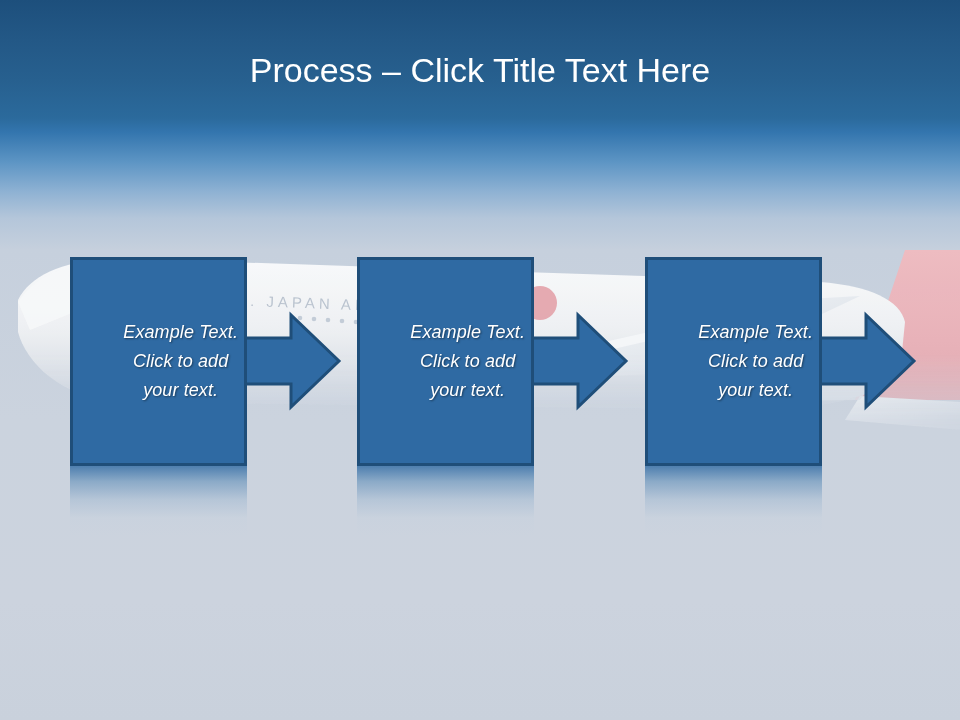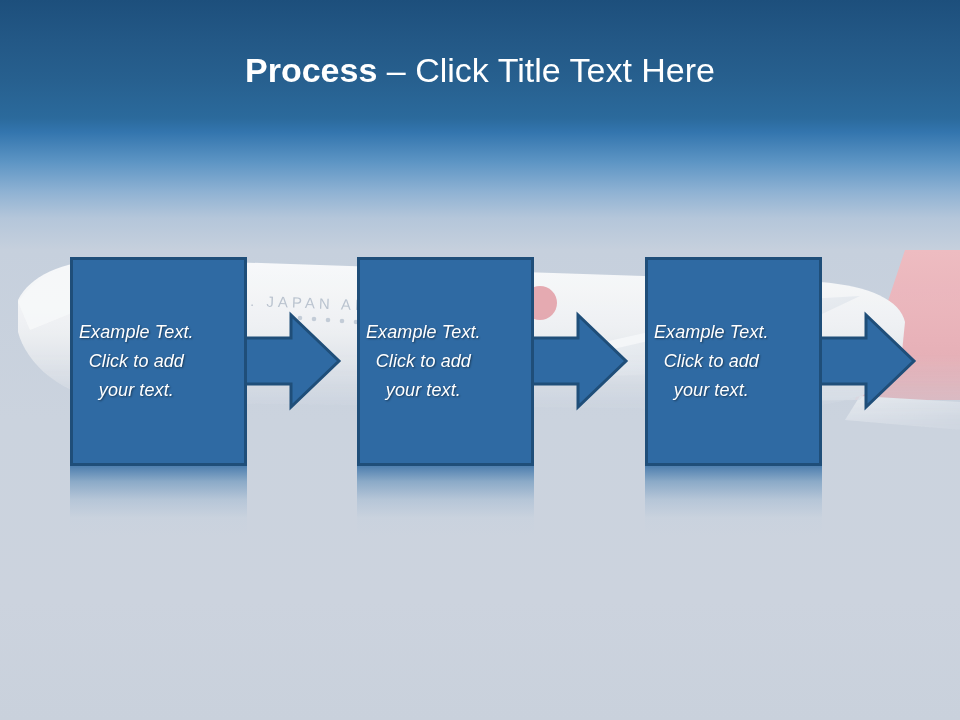--- a/index.html
+++ b/index.html
@@ -46,21 +46,21 @@
     position: absolute;
     inset: 0;
   }
   .step-box {
     position: absolute;
     box-sizing: border-box;
     background: #2f6aa3;
     border: 3px solid #1f4e79;
     display: flex;
     align-items: center;
-    justify-content: flex-start;
+    justify-content: flex-end;
     z-index: 6;
   }
   .step-text {
     color: #ffffff;
     font-style: italic;
     font-size: 18px;
     line-height: 29px;
     text-align: center;
     white-space: pre-line;
     text-shadow: 1px 1px 2px rgba(0,0,0,0.45);
@@ -89,21 +89,21 @@
     left: 0;
     top: 48px;
     width: 960px;
     text-align: center;
     color: #ffffff;
     font-size: 34px;
     line-height: 44px;
     white-space: nowrap;
     z-index: 10;
   }
-  .title .t-bold { font-weight: bold; }
+  .title .t-bold { font-weight: normal; }
   .title .t-dash { font-weight: 300; }
   .title .t-rest { font-weight: normal; }
 </style>
 </head>
 <body>
 
 <div id="slide">
 
   <div class="sky"></div>
 

